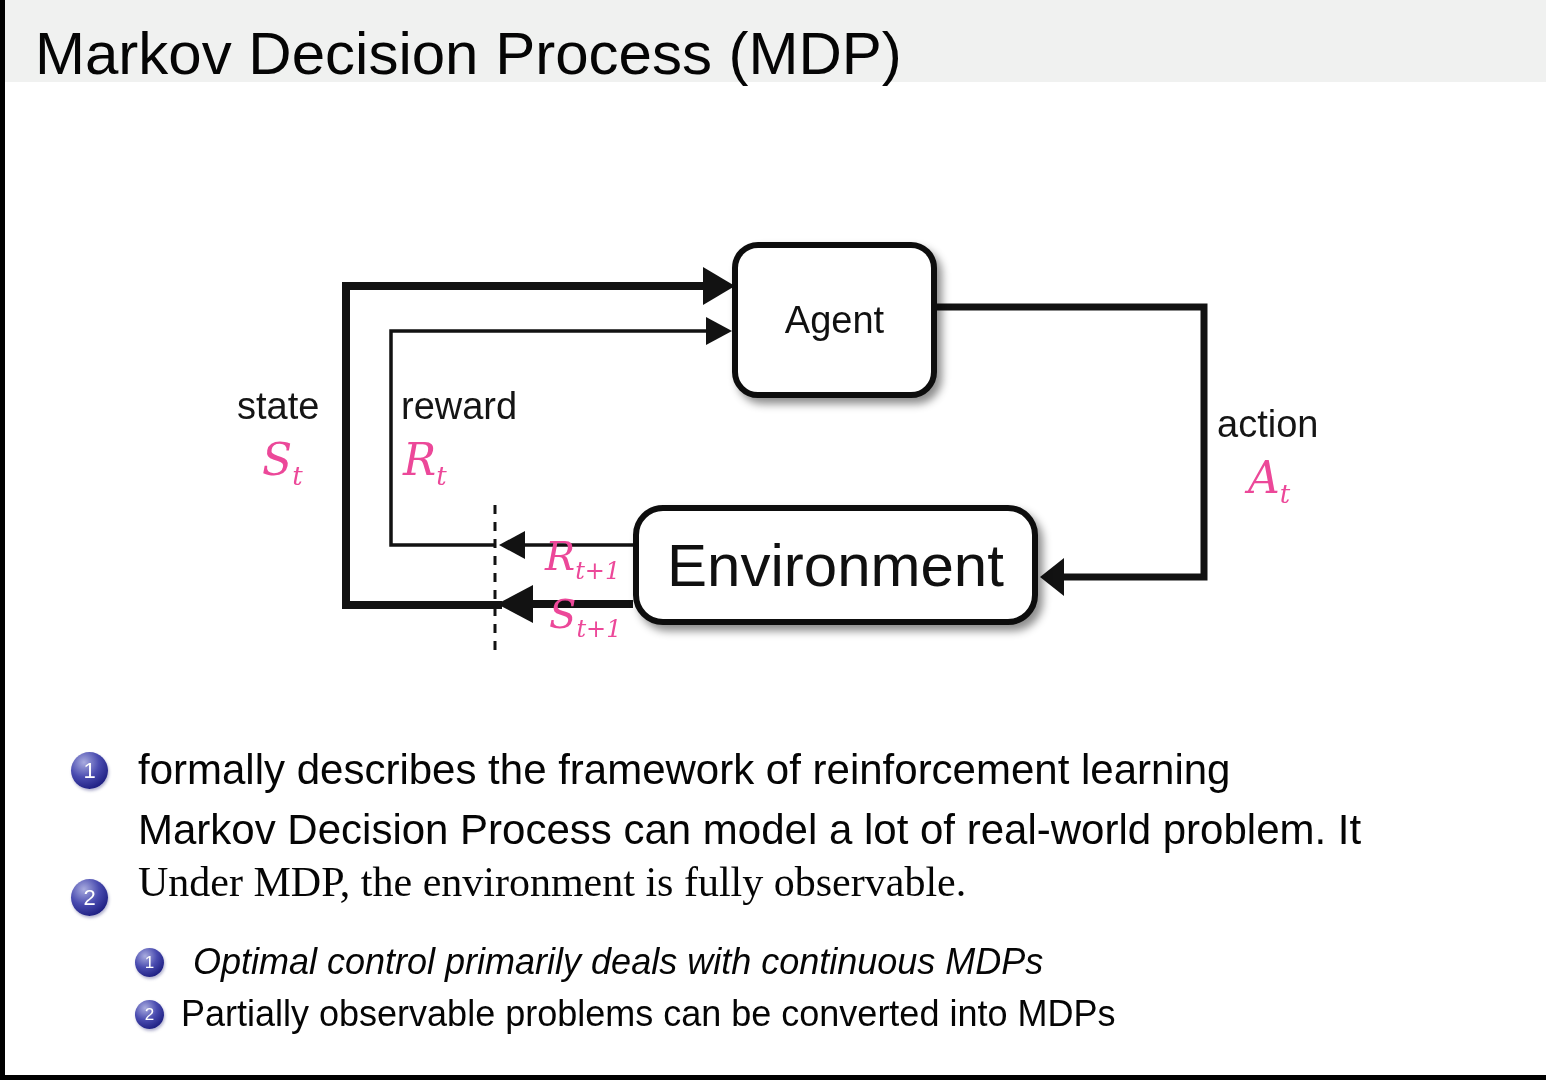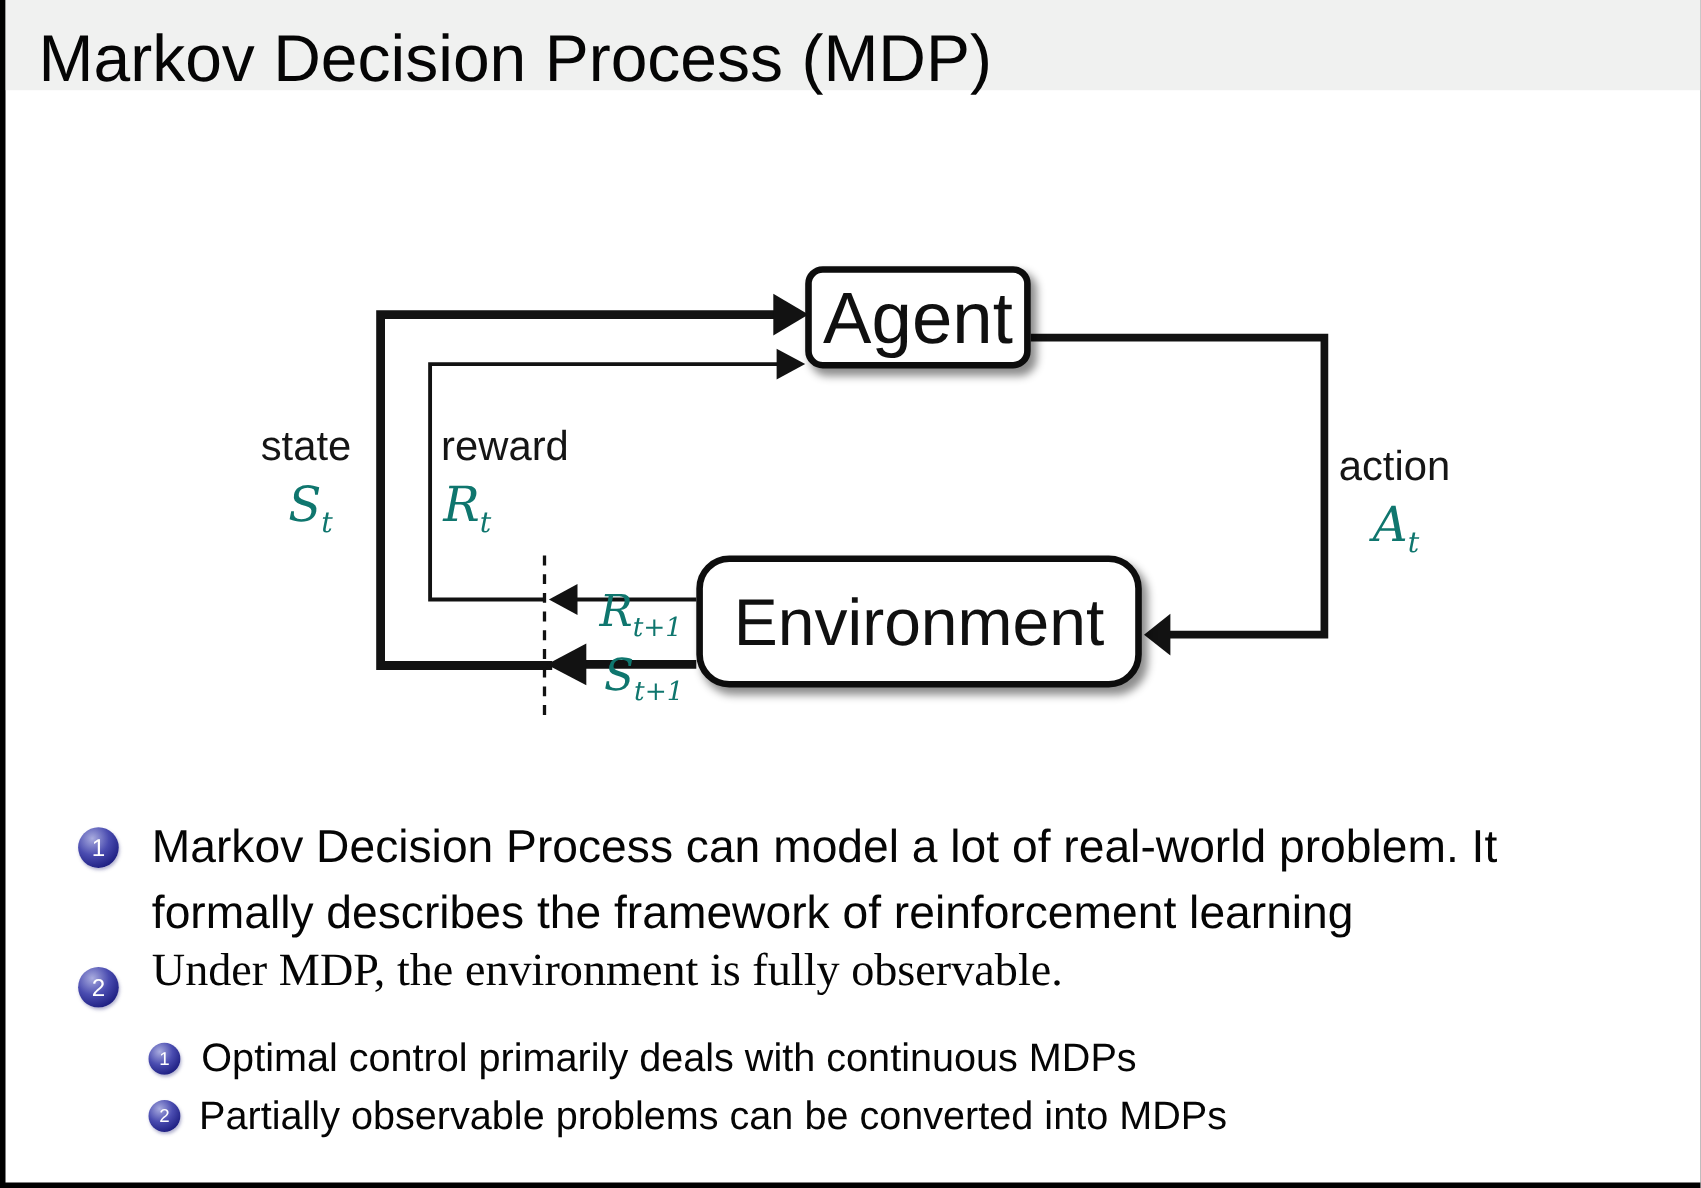--- a/index.html
+++ b/index.html
@@ -30,29 +30,29 @@
   .diagram-svg{position:absolute;left:0;top:0;width:1546px;height:1080px;}
   .node{
     position:absolute;
     box-sizing:border-box;
     background:#ffffff;
     border:6px solid #0d0d0d;
     display:flex;align-items:center;justify-content:center;
     box-shadow:5px 6px 8px rgba(0,0,0,0.45);
     color:#101010;
   }
-  .node-agent{left:727px;top:242px;width:205px;height:93px;border-radius:16px;font-size:66px;}
+  .node-agent{left:727px;top:242px;width:205px;height:156px;border-radius:26px;font-size:38px;}
   .node-env{left:628px;top:505px;width:405px;height:120px;border-radius:30px;font-size:60px;}
   .dlabel{
     position:absolute;font-size:38px;color:#151515;white-space:nowrap;
   }
   .msym{
     position:absolute;white-space:nowrap;
     font-family:"DejaVu Serif", serif;font-style:italic;
-    font-size:44px;color:#0f766e;
+    font-size:44px;color:#ec4899;
   }
   .msym sub{
     font-size:26px;font-style:italic;line-height:0;
   }
   .msym.small{font-size:40px;margin-top:37px;}
   .msym.small sub{font-size:24px;}
   
   .badge{
     position:absolute;border-radius:50%;
     background:radial-gradient(circle at 35% 28%, #a9acdf 0%, #4a4cb0 42%, #1e1f82 78%, #14155c 100%);
@@ -113,32 +113,32 @@
   <div class="dlabel" style="left:1212px;top:403px;">action</div>
   <div class="msym" style="left:1216px;top:452px;margin-left:27px;"><span>A</span><sub>t</sub></div>
 
   <div class="msym small" style="left:540px;top:496px;"><span>R</span><sub>t+1</sub></div>
   <div class="msym small" style="left:544px;top:554px;"><span>S</span><sub>t+1</sub></div>
 
   <div class="badge badge-main" style="left:66px;top:752px;">
     <span>1</span>
   </div>
   <div class="btext btext-main" style="left:133px;top:740px;">
+    <div>formally describes the framework of reinforcement learning</div>
     <div>Markov Decision Process can model a lot of real-world problem. It</div>
-    <div>formally describes the framework of reinforcement learning</div>
   </div>
 
   <div class="badge badge-main" style="left:66px;top:879px;">
     <span>2</span>
   </div>
   <div class="btext btext-main" style="left:133px;top:852px;font-family:Liberation Serif, serif;">Under MDP, the environment is fully observable.</div>
 
   <div class="badge badge-sub" style="left:130px;top:948px;">
     <span>1</span>
   </div>
-  <div class="btext btext-sub" style="left:178px;top:938px;">Optimal control primarily deals with continuous MDPs</div>
+  <div class="btext btext-sub" style="left:188px;top:938px;font-style:italic;">Optimal control primarily deals with continuous MDPs</div>
 
   <div class="badge badge-sub" style="left:130px;top:1000px;">
     <span>2</span>
   </div>
   <div class="btext btext-sub" style="left:176px;top:990px;">Partially observable problems can be converted into MDPs</div>
 
 </div>
 
 </body></html>

